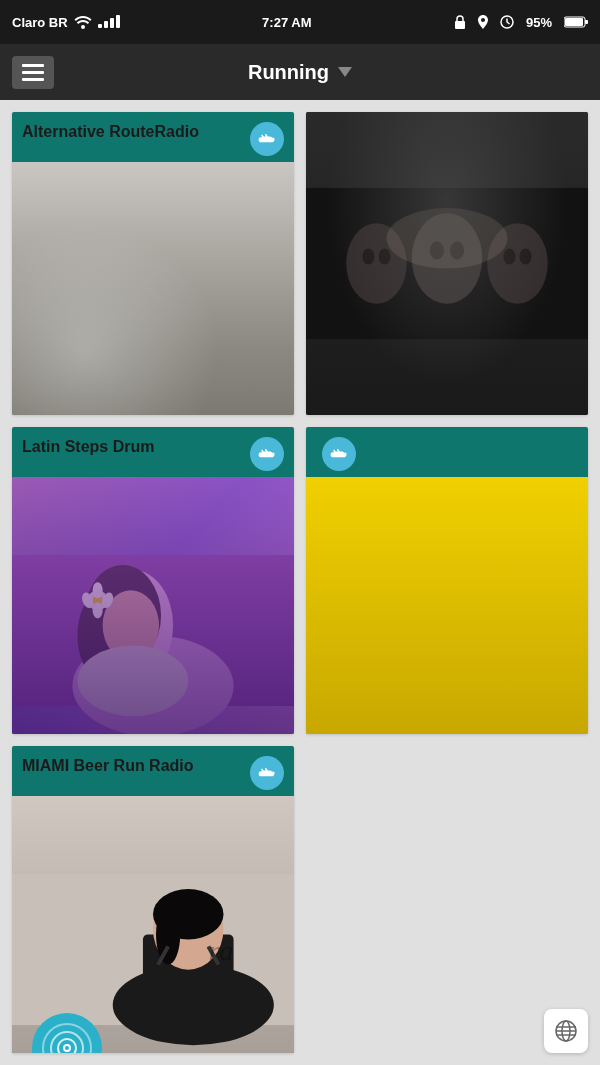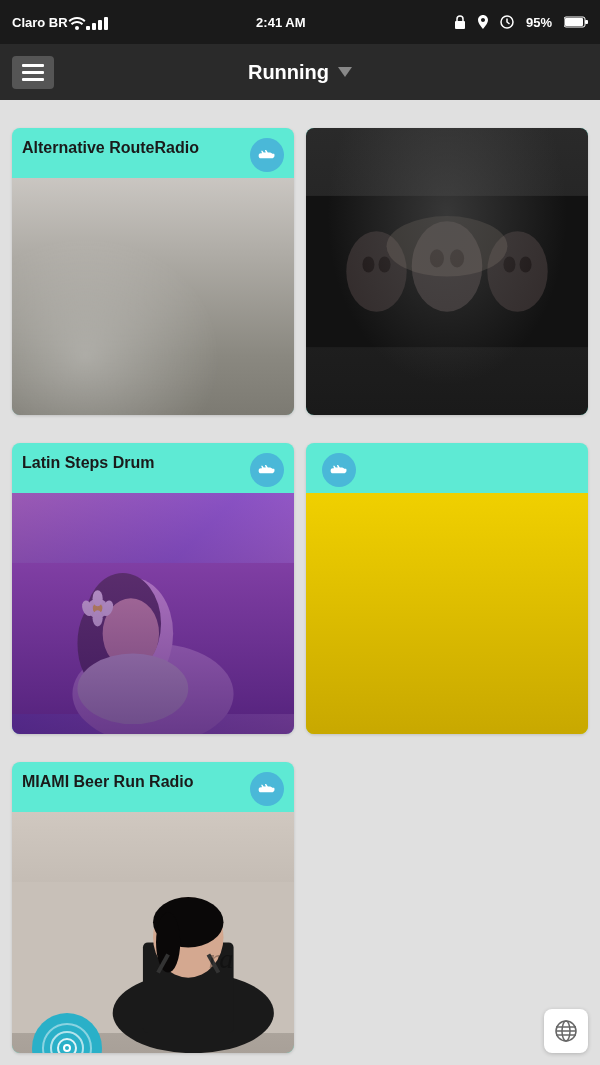--- a/index.html
+++ b/index.html
@@ -17,21 +17,21 @@
       background: #1a1a1a;
       height: 44px;
       display: flex;
       align-items: center;
       justify-content: space-between;
       padding: 0 12px;
       color: white;
       font-size: 13px;
       font-weight: 600;
     }
-    .status-left { display: flex; align-items: flex-end; }
+    .status-left { display: flex; align-items: flex-start; gap: 6px; }
     .status-right { display: flex; align-items: center; gap: 12px; }
     .signal-bars { display: flex; align-items: flex-end; gap: 2px; }
     .signal-bar { background: white; width: 4px; border-radius: 1px; }
 
     
     .header {
       background: #2a2a2a;
       height: 56px;
       display: flex;
       align-items: center;
@@ -78,25 +78,24 @@
       padding: 12px;
       display: grid;
       grid-template-columns: 1fr 1fr;
       gap: 12px;
       height: calc(1065px - 100px);
       overflow: hidden;
     }
 
     
     .card {
-      background: #5eead4;
-      border-radius: 8px;
+      background: #0f766e;
+      border-radius: 2px;
       overflow: hidden;
       box-shadow: 0 1px 3px rgba(0,0,0,0.15);
-      margin-top: 16px;
     }
     .card-header {
       display: flex;
       justify-content: space-between;
       align-items: flex-start;
       padding: 10px 10px 6px 10px;
     }
     .card-title {
       font-size: 16px;
       font-weight: 700;
@@ -253,21 +252,21 @@
       <path d="M9 7C10.9 7 12.6 7.8 13.8 9L15.2 7.6C13.6 6 11.4 5 9 5C6.6 5 4.4 6 2.8 7.6L4.2 9C5.4 7.8 7.1 7 9 7Z"></path>
       <circle cx="9" cy="12" r="2"></circle>
     </svg>
     <div class="signal-bars">
       <div class="signal-bar" style="height:4px"></div>
       <div class="signal-bar" style="height:7px"></div>
       <div class="signal-bar" style="height:10px"></div>
       <div class="signal-bar" style="height:13px"></div>
     </div>
   </div>
-  <span>2:41 AM</span>
+  <span>7:27 AM</span>
   <div class="status-right">
     <svg width="12" height="14" fill="white" viewBox="0 0 12 14">
       <rect x="1" y="6" width="10" height="8" rx="1" fill="white"></rect>
       <path d="M3 6V4a3 3 0 0 1 6 0v2" stroke="white" stroke-width="1.5" fill="none"></path>
     </svg>
     <svg width="10" height="14" fill="white" viewBox="0 0 10 14">
       <path d="M5 0C2.2 0 0 2.2 0 5c0 3.5 5 9 5 9s5-5.5 5-9c0-2.8-2.2-5-5-5zm0 7c-1.1 0-2-.9-2-2s.9-2 2-2 2 .9 2 2-.9 2-2 2z"></path>
     </svg>
     <svg width="14" height="14" fill="none" stroke="white" stroke-width="1.5" viewBox="0 0 14 14">
       <circle cx="7" cy="7" r="6"></circle>

